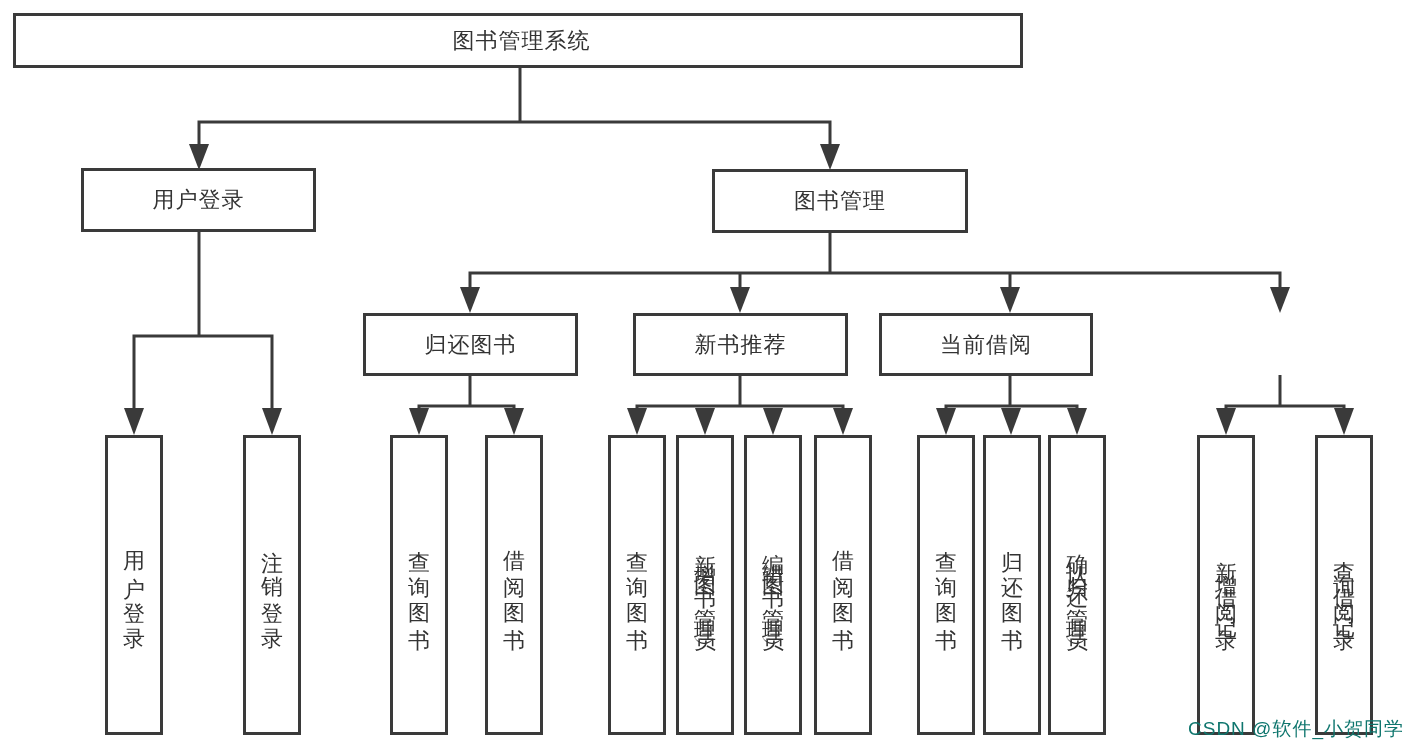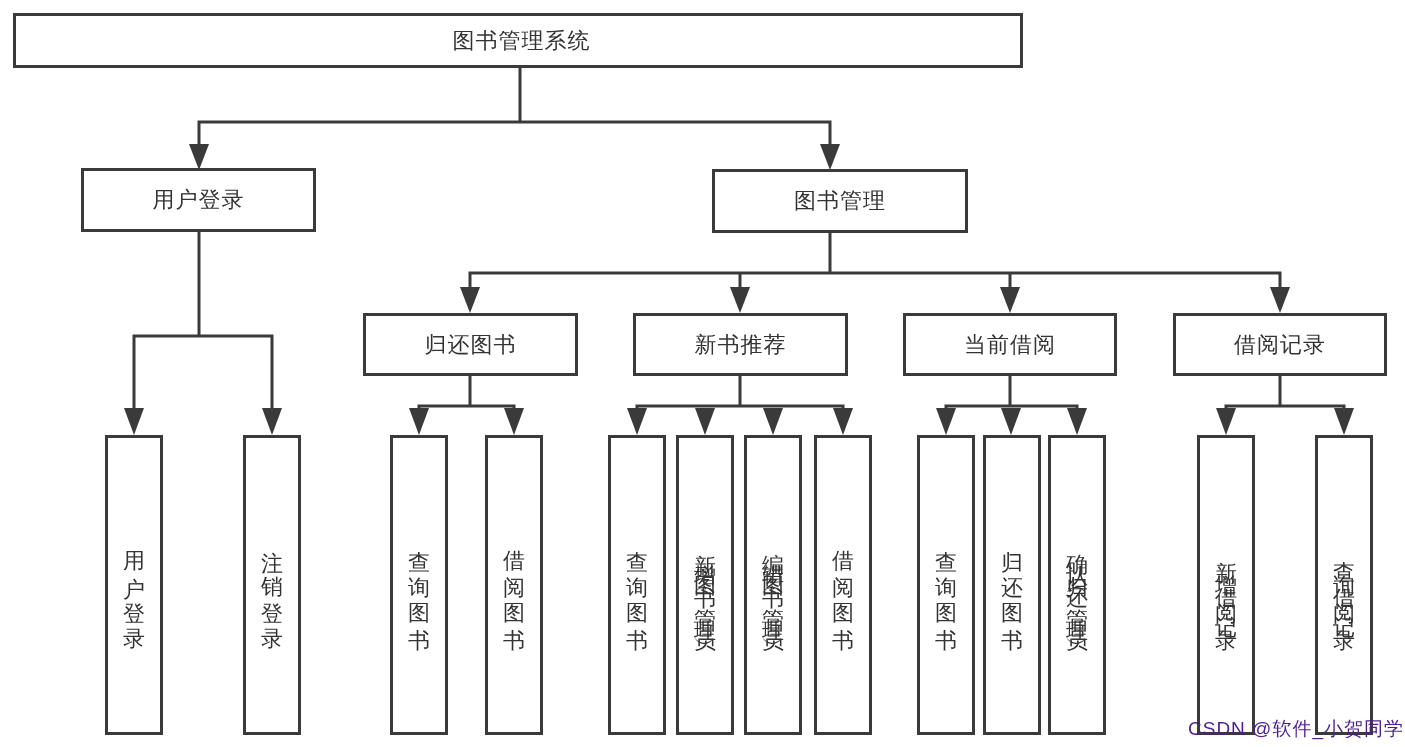--- a/index.html
+++ b/index.html
@@ -45,21 +45,21 @@
     white-space: nowrap;
   }
   .sp-wide  { letter-spacing: 26px; }
   .sp-mid   { letter-spacing: 14px; }
   .sp-tight { letter-spacing: 11px; }
   #watermark {
     position: absolute;
     top: 716px;
     left: 1188px;
     font-size: 19px;
-    color: #4c1d95;
+    color: #0f766e;
     letter-spacing: 1px;
     z-index: 20;
     white-space: nowrap;
   }
 </style>
 </head>
 <body>
 
 <div id="canvas">
 
@@ -117,22 +117,21 @@
     </g>
   </svg>
 
   <div class="node" style="left:13px; top:13px; width:1010px; height:55px;padding-left:7px;">图书管理系统</div>
 
   <div class="node" style="left:81px; top:168px; width:235px; height:64px;">用户登录</div>
   <div class="node" style="left:712px; top:169px; width:256px; height:64px;">图书管理</div>
 
   <div class="node" style="left:363px; top:313px; width:215px; height:63px;">归还图书</div>
   <div class="node" style="left:633px; top:313px; width:215px; height:63px;">新书推荐</div>
-  <div class="node" style="left:903px; top:313px; width:214px; height:63px;">当前借阅</div>
-  <div class="node" style="left:1173px; top:313px; width:214px; height:63px;">借阅记录</div>
+  <div class="node" style="left:879px; top:313px; width:214px; height:63px;">当前借阅</div>
 
   <div class="leaf" style="left:105px;">
     <span class="vtext sp-wide">用户登录</span>
   </div>
   <div class="leaf" style="left:243px;">
     <span class="vtext sp-wide">注销登录</span>
   </div>
   <div class="leaf" style="left:390px;">
     <span class="vtext sp-wide">查询图书</span>
   </div>

